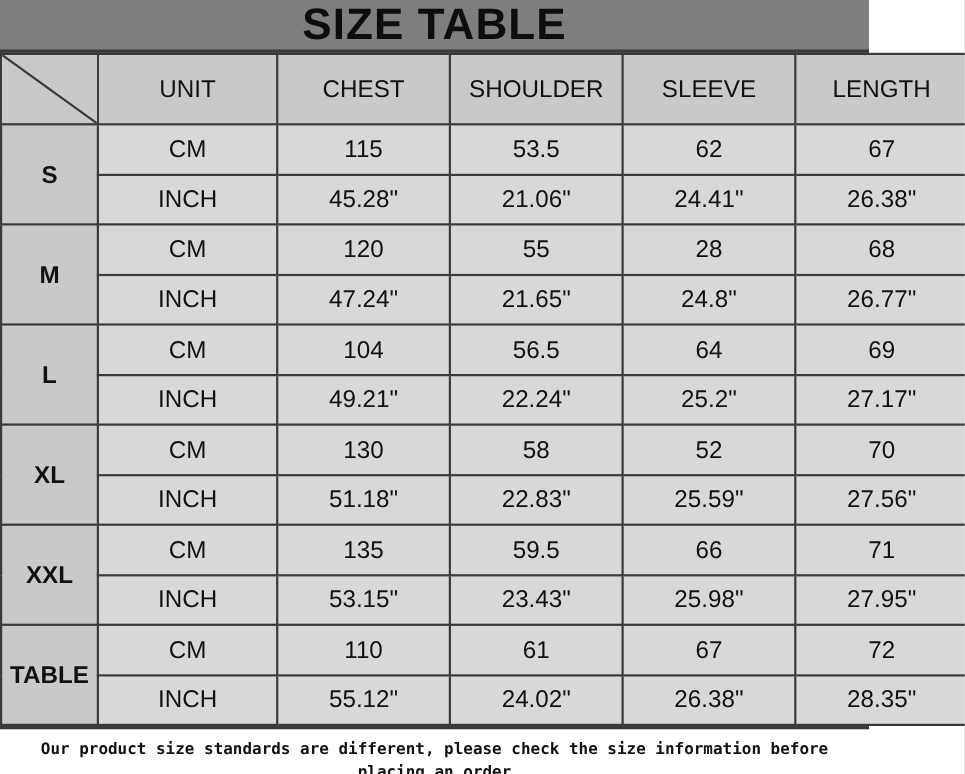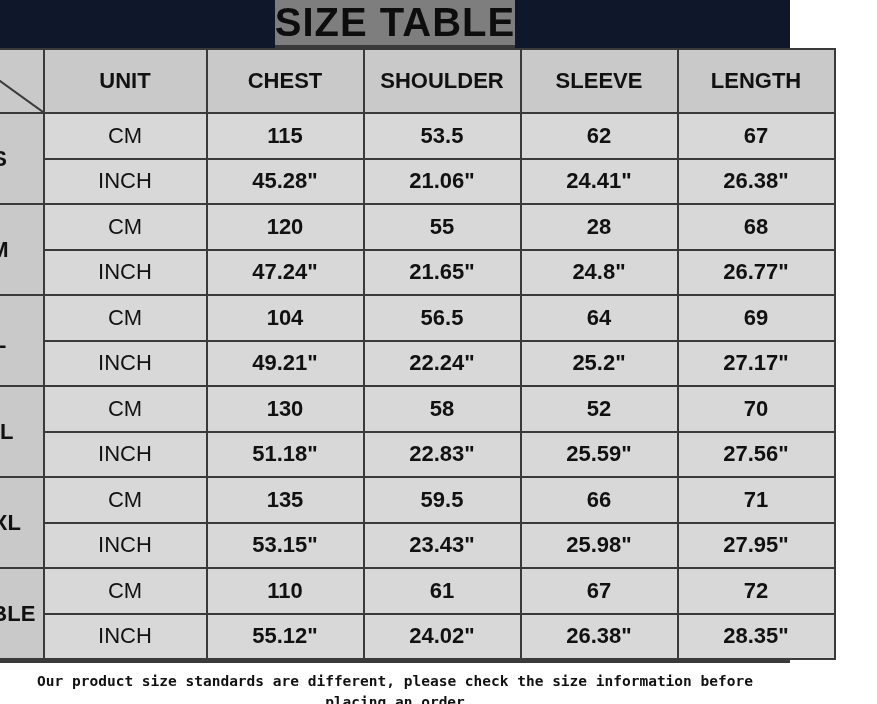--- a/index.html
+++ b/index.html
@@ -10,24 +10,23 @@
     width: 877px;
     height: 704px;
     background: #ffffff;
     font-family: "Liberation Sans", sans-serif;
     overflow: hidden;
   }
   .sheet {
     width: 790px;
     height: 704px;
     box-sizing: border-box;
-    background: #0f172a;
+    background: #a3a3a3;
     display: flex;
     flex-direction: column;
-    align-items: center;
   }
   .title-bar {
     height: 80px;
     background: #7e7e7e;
     color: #0d0d0d;
     display: flex;
     align-items: center;
     justify-content: center;
     border-bottom: 3px solid #3a3a3a;
   }
@@ -49,21 +48,21 @@
     color: #111111;
     padding: 0;
   }
   col.c-size { width: 88px; }
   col.c-unit { width: 163px; }
   col.c-col  { width: 157px; }
 
   .head-row td {
     height: 62px;
     background: #c9c9c9;
-    font-weight: bold;
+    font-weight: normal;
     font-size: 22px;
     margin-left: 13px;
   }
   .corner-cell {
     background: #ffffff;
     position: relative;
     padding: 0;
   }
   .corner-cell svg {
     display: block;
@@ -76,21 +75,21 @@
     font-size: 22px;
   }
   .unit-cell {
     background: #d8d8d8;
     font-weight: normal;
     font-size: 21px;
   }
   .val-cell {
     background: #d8d8d8;
     font-size: 22px;
-    font-weight: bold;
+    font-weight: normal;
   }
   tr.data-row td { height: 43.5px; }
 
   .footer {
     flex: 1;
     background: #ffffff;
     border-top: 3px solid #3a3a3a;
     display: flex;
     align-items: flex-start;
     justify-content: center;

